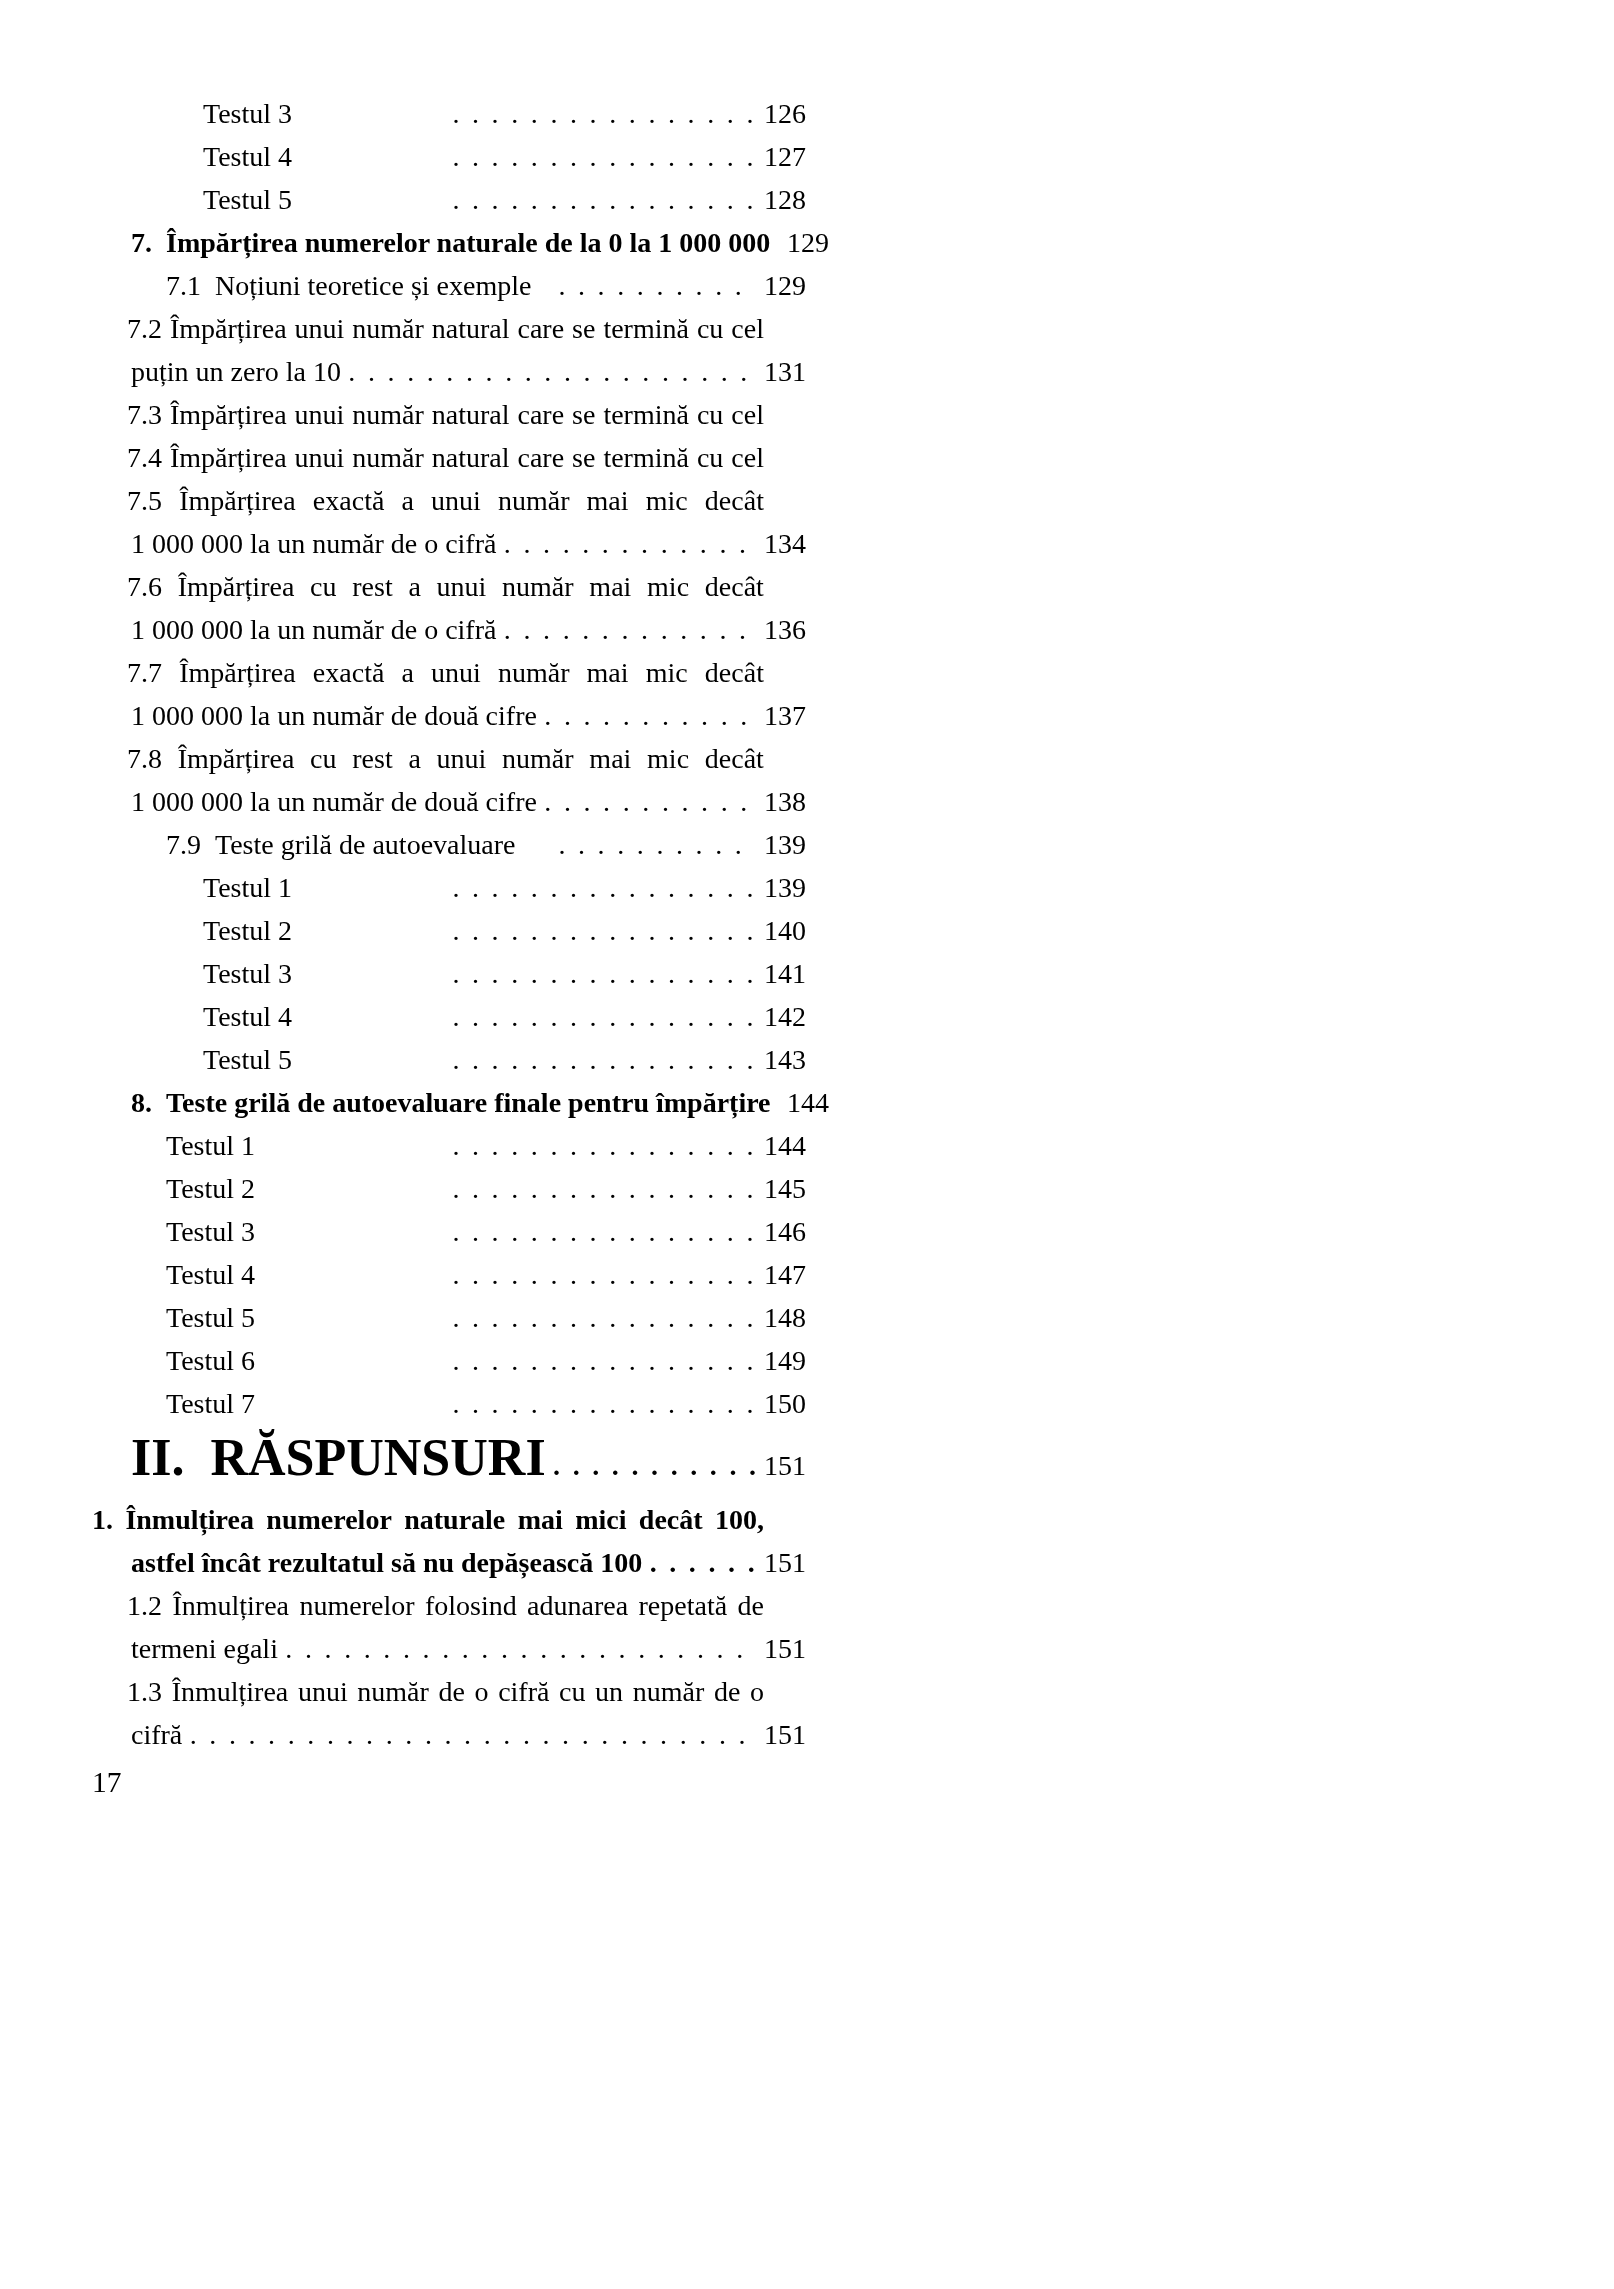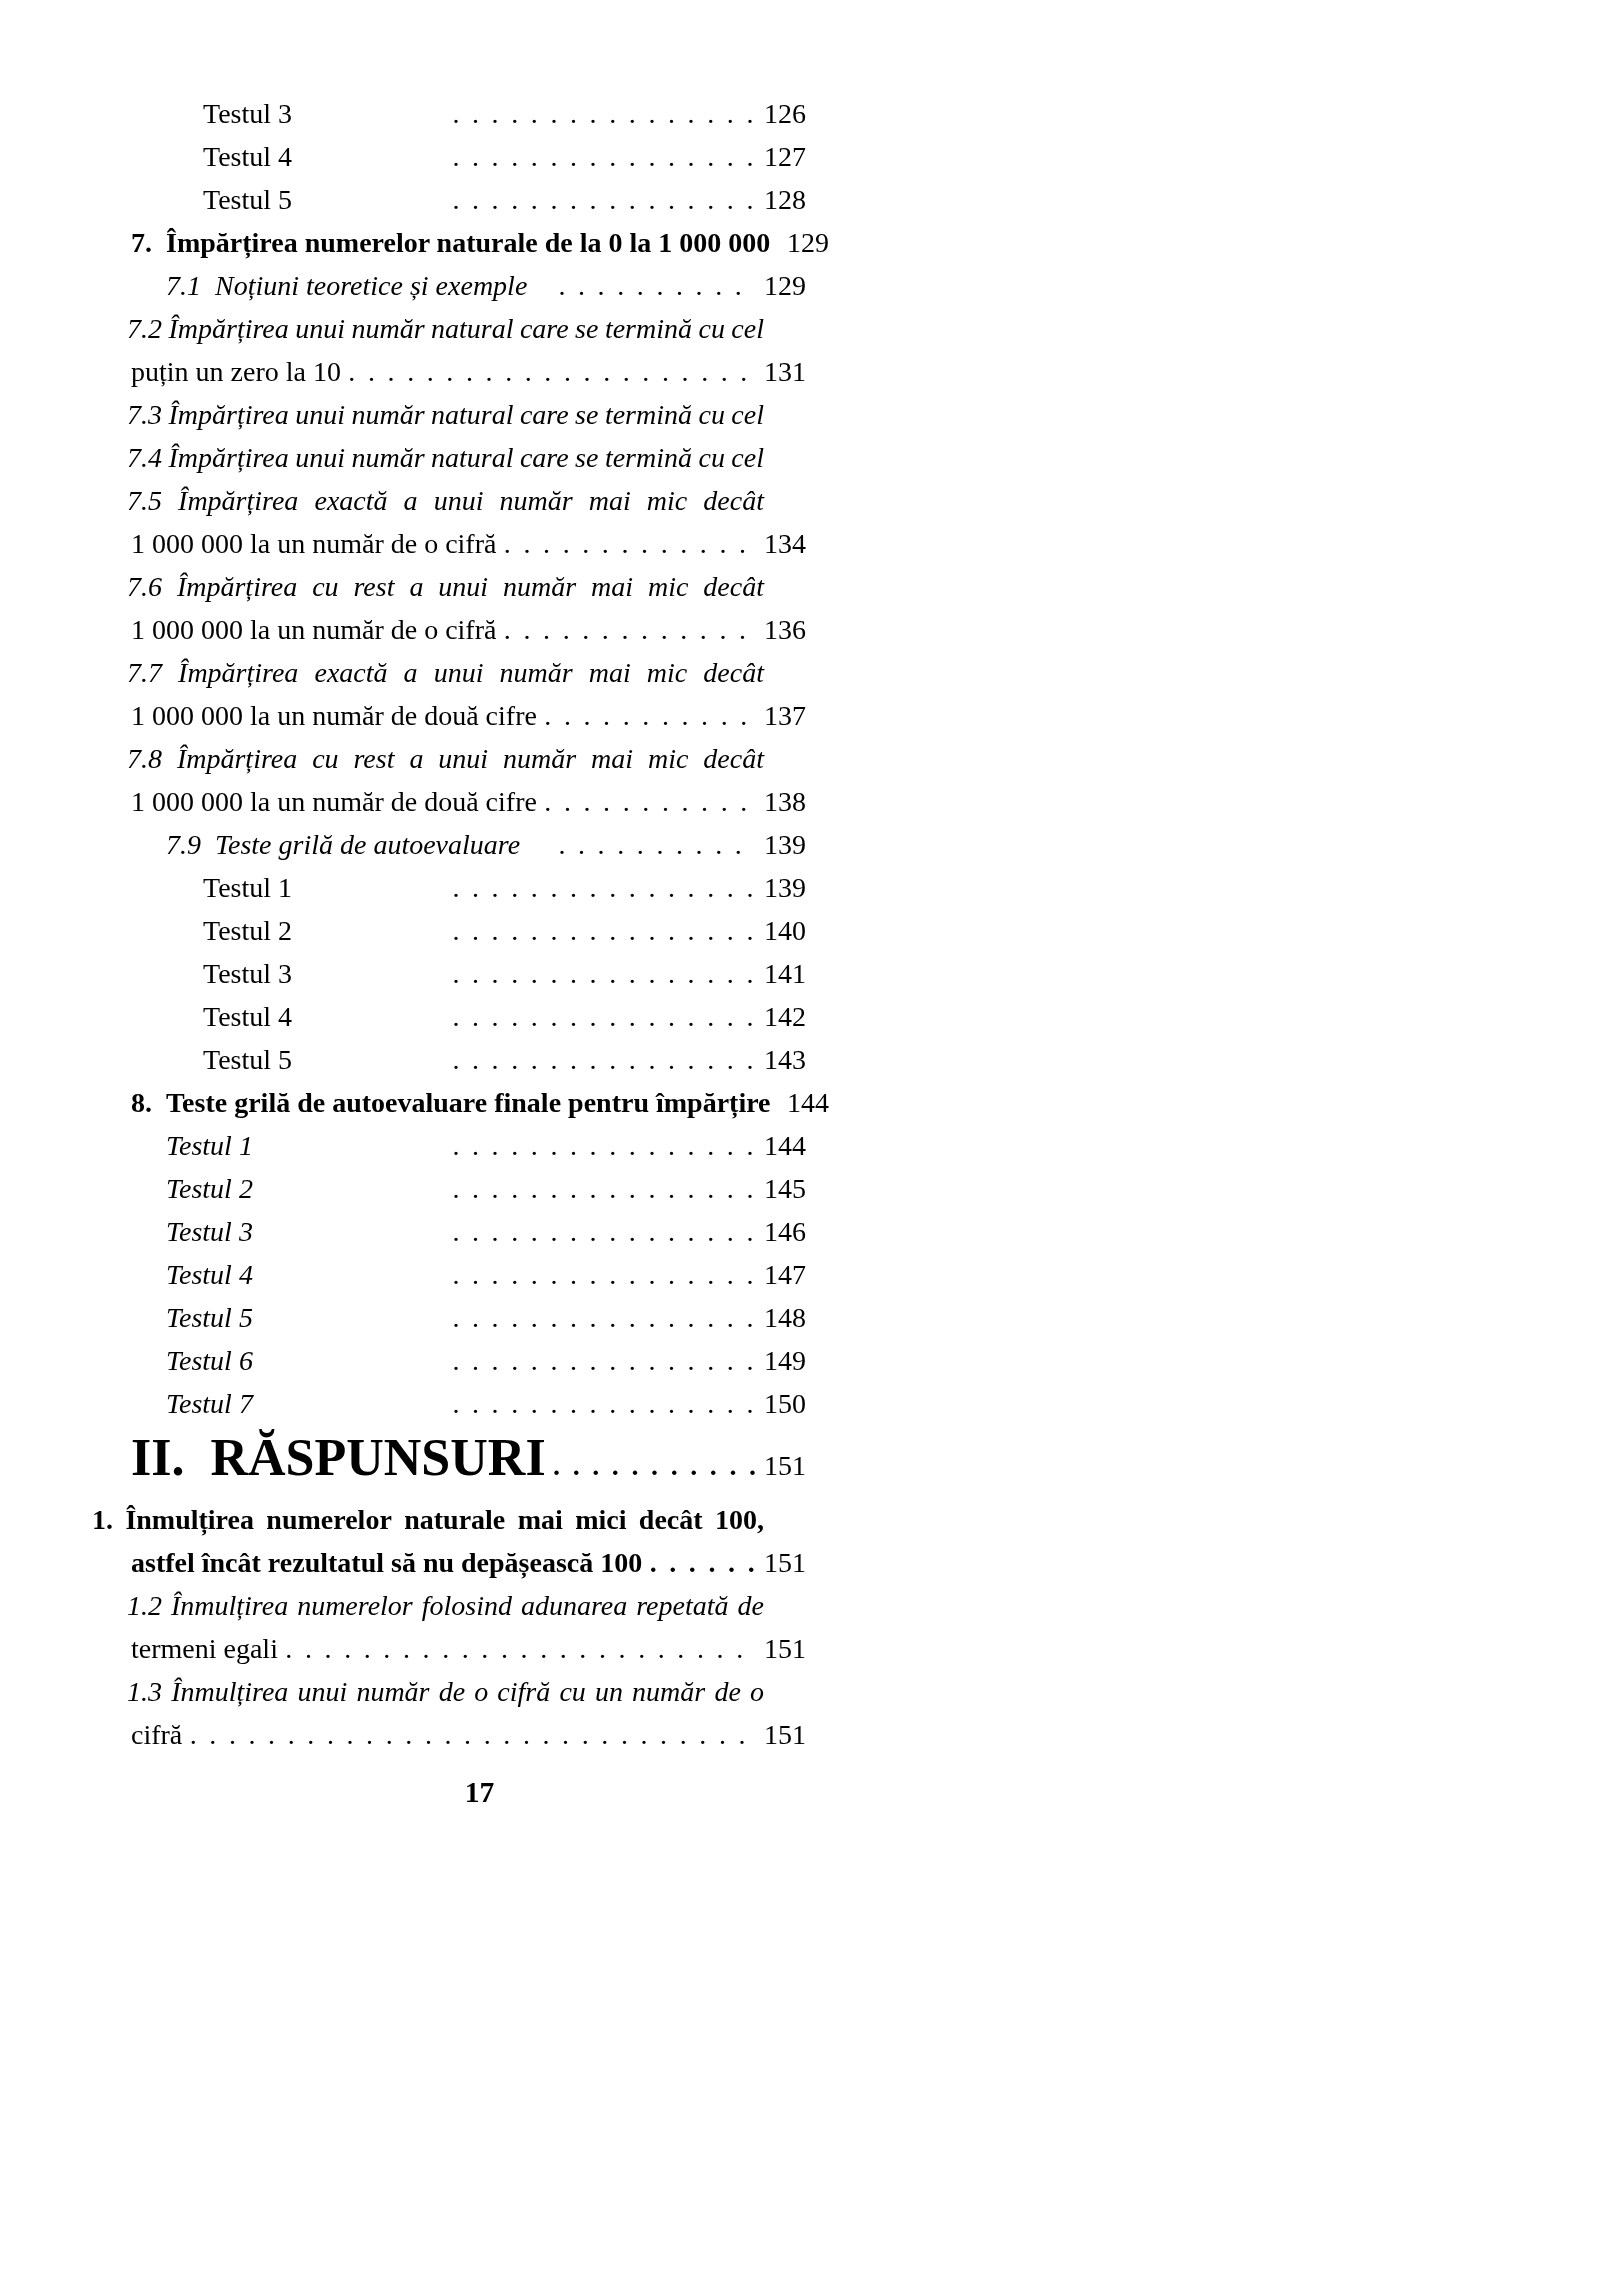--- a/index.html
+++ b/index.html
@@ -29,21 +29,21 @@
     display: flex;
     align-items: baseline;
   }
   .entry-text {
     flex: 0 0 auto;
     box-sizing: border-box;
     white-space: nowrap;
     margin-left: 39px;
   }
   .indent-0 { padding-left: 0; }
-  .indent-1 { padding-left: 35px; font-style: italic; }
+  .indent-1 { padding-left: 35px; }
   .indent-2 { padding-left: 72px; }
   .gap-wide .entry-text { min-width: 314px; }
   .gap-med  .entry-text { min-width: 420px; }
   .dots {
     flex: 1 1 auto;
     overflow: hidden;
     white-space: nowrap;
     margin: 0 9.2px 0 7.4px;
   }
   .dots::before {
@@ -55,25 +55,24 @@
     font-weight: 400;
   }
   .just-line {
     display: flex;
     justify-content: space-between;
     margin-right: 66px;
     box-sizing: border-box;
   }
   .just-line span { white-space: nowrap; }
   .footer-page {
-    margin-top: 20px;
+    margin-top: 10px;
     width: 775px;
-    text-align: center;
     font-size: 29.5px;
-    font-weight: 700;
+    font-weight: 400;
   }
 </style>
 </head>
 <body>
 
 <main class="toc">
   <div>
       <div class="toc-entry style-normal">
         <div class="entry-row gap-wide">
           <span class="entry-text indent-2">Testul 3</span>

